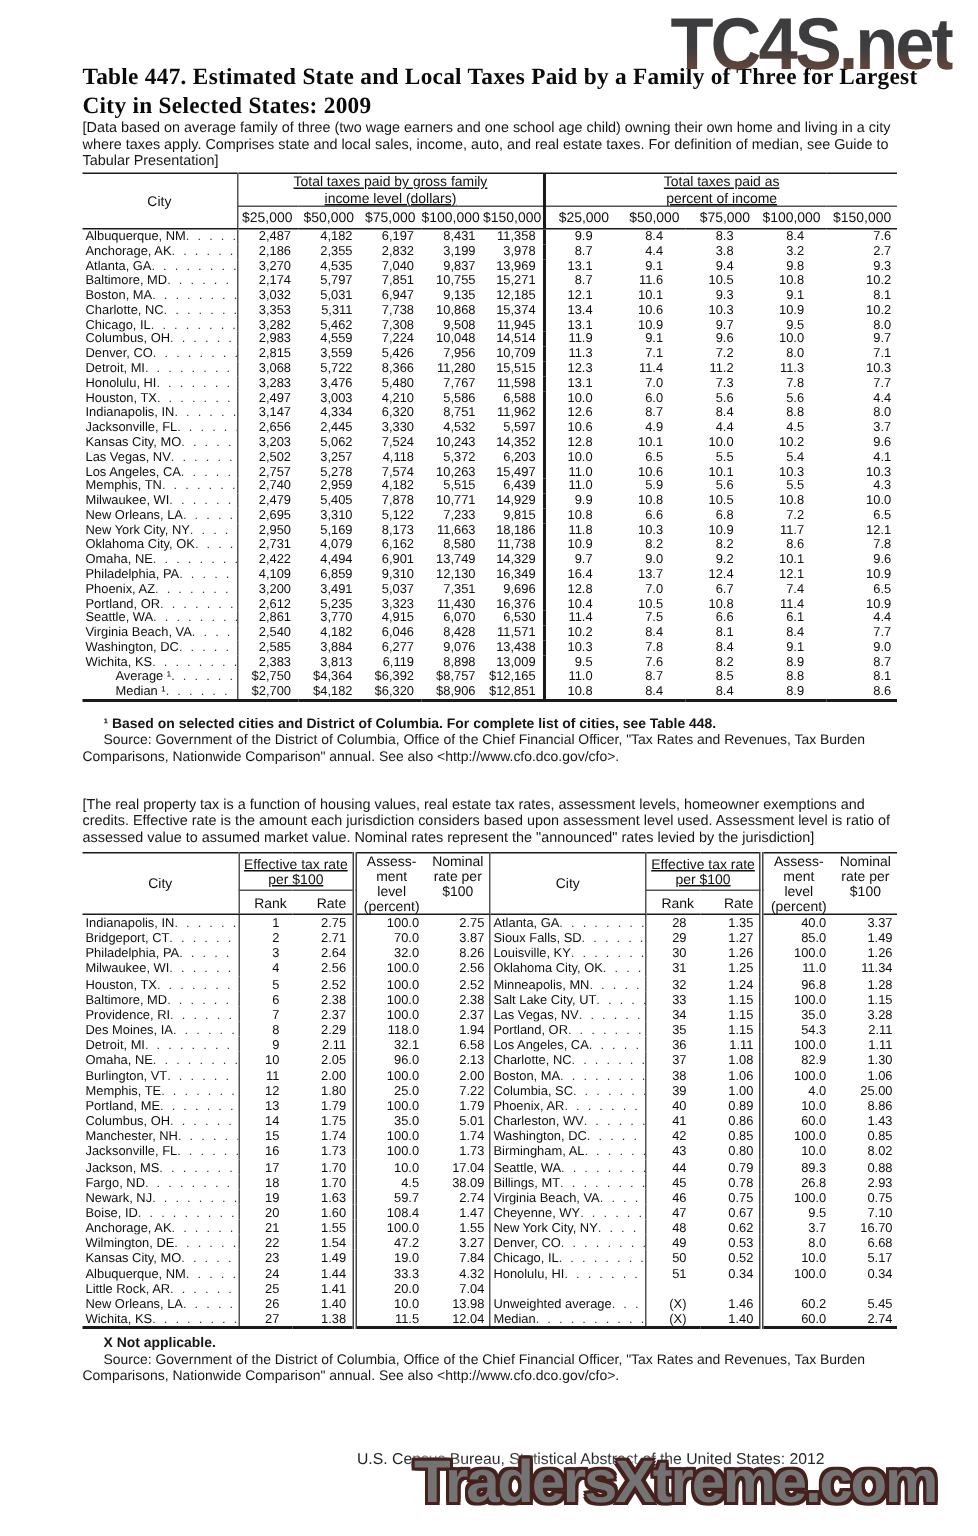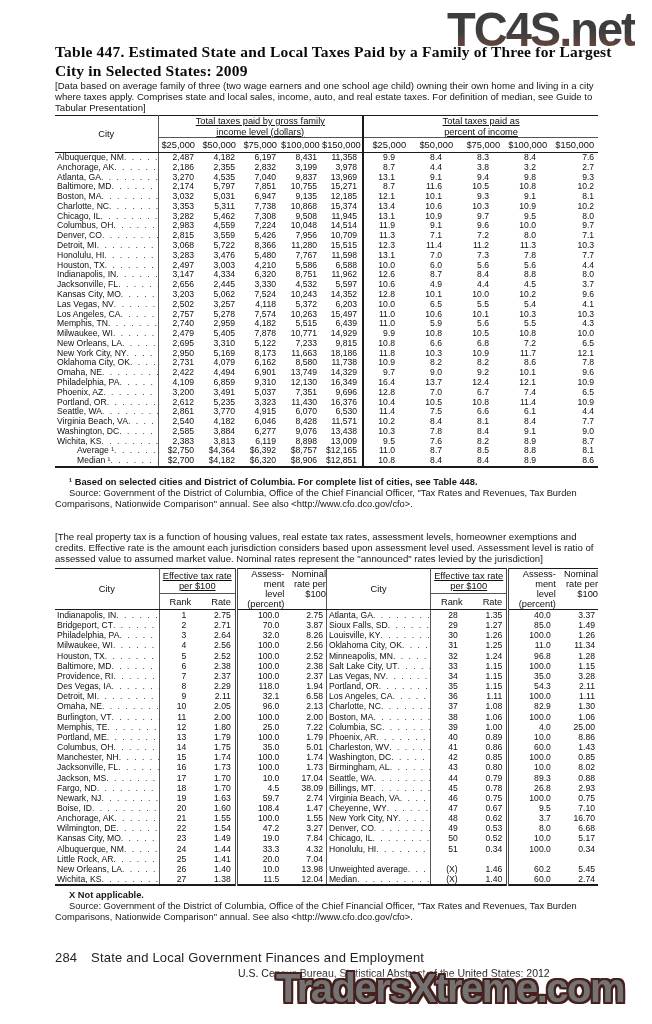--- a/index.html
+++ b/index.html
@@ -23,21 +23,21 @@
   .tbl{position:absolute;left:55px;border-collapse:collapse;table-layout:fixed;
        font-size:8.6px;color:#0e0e0e;}
   .tbl th,.tbl td{padding:0;font-weight:normal;}
   .t447{top:115px;width:543px;border-top:1.5px solid #1a1a1a;border-bottom:2px solid #1a1a1a;}
   .t448{top:568px;width:543px;border-top:1.5px solid #1a1a1a;border-bottom:2px solid #1a1a1a;}
   .grp{border-bottom:1px solid #555;white-space:pre-line;text-align:center;
        font-size:9.3px;line-height:10.5px;padding:3px 0 2px;vertical-align:middle;text-decoration:underline;}
   .cityh{text-align:center;font-size:9.3px;vertical-align:middle;border-bottom:1.5px solid #1a1a1a;}
   .subr th{text-align:right;font-size:9.3px;padding:2px 4px 2px 0;border-bottom:1.5px solid #1a1a1a;vertical-align:bottom;}
   .t448 .sub{ text-align:right;font-size:9.3px;padding:1px 4px 2px 0;border-bottom:1.5px solid #1a1a1a;vertical-align:bottom;}
-  .multi{white-space:pre-line;text-align:right;font-size:9.3px;line-height:10px;
+  .multi{white-space:pre-line;text-align:center;font-size:9.3px;line-height:10px;
          padding:2px 4px 2px 0;vertical-align:top;border-bottom:1.5px solid #1a1a1a;margin-top:26px;}
   .vl{border-left:1px solid #555;}
   .vl2{border-left:2px solid #1a1a1a;}
   .dl{border-left:3px double #444;}
   .hl{border-left:1px solid #555;}
   .t447 td{height:9.78px;line-height:9.78px;vertical-align:middle;}
   .t448 td{height:10.15px;line-height:10.15px;vertical-align:middle;}
   td.num{text-align:right;padding-right:5px;}
   .t447 td.pp{padding-right:15px;}
   .t447 td.pl{padding-right:4px;}
@@ -894,21 +894,21 @@
             </div>
           </td>
           <td class="num rk vl">34</td>
           <td class="num rt">1.15</td>
           <td class="num as dl">35.0</td>
           <td class="num nm">3.28</td>
         </tr>
         <tr>
           <td class="city">
             <div class="cwrap">
-              <span class="cn">Des Vegas, IA</span>
+              <span class="cn">Des Moines, IA</span>
               <span class="dots"></span>
             </div>
           </td>
           <td class="num rk vl">8</td>
           <td class="num rt">2.29</td>
           <td class="num as dl">118.0</td>
           <td class="num nm">1.94</td>
           <td class="city hl">
             <div class="cwrap">
               <span class="cn">Portland, OR</span>
@@ -1336,22 +1336,18 @@
           <td class="num rt">1.40</td>
           <td class="num as dl">60.0</td>
           <td class="num nm">2.74</td>
         </tr>
       </tbody>
   </table>
 
   <p class="fn fn448">X Not applicable.</p>
   <p class="src src448">Source: Government of the District of Columbia, Office of the Chief Financial Officer, "Tax Rates and Revenues, Tax Burden Comparisons, Nationwide Comparison" annual. See also &lt;http://www.cfo.dco.gov/cfo&gt;.</p>
 
-  <div class="footer">
-    <span class="pgnum">284</span>
-    <span class="sect">State and Local Government Finances and Employment</span>
-  </div>
   <div class="census">U.S. Census Bureau, Statistical Abstract of the United States: 2012</div>
 
   <p class="wm wm-top">TC4S.net</p>
   <p class="wm wm-bottom">TradersXtreme.com</p>
 
 </div>
 
 </body></html>

